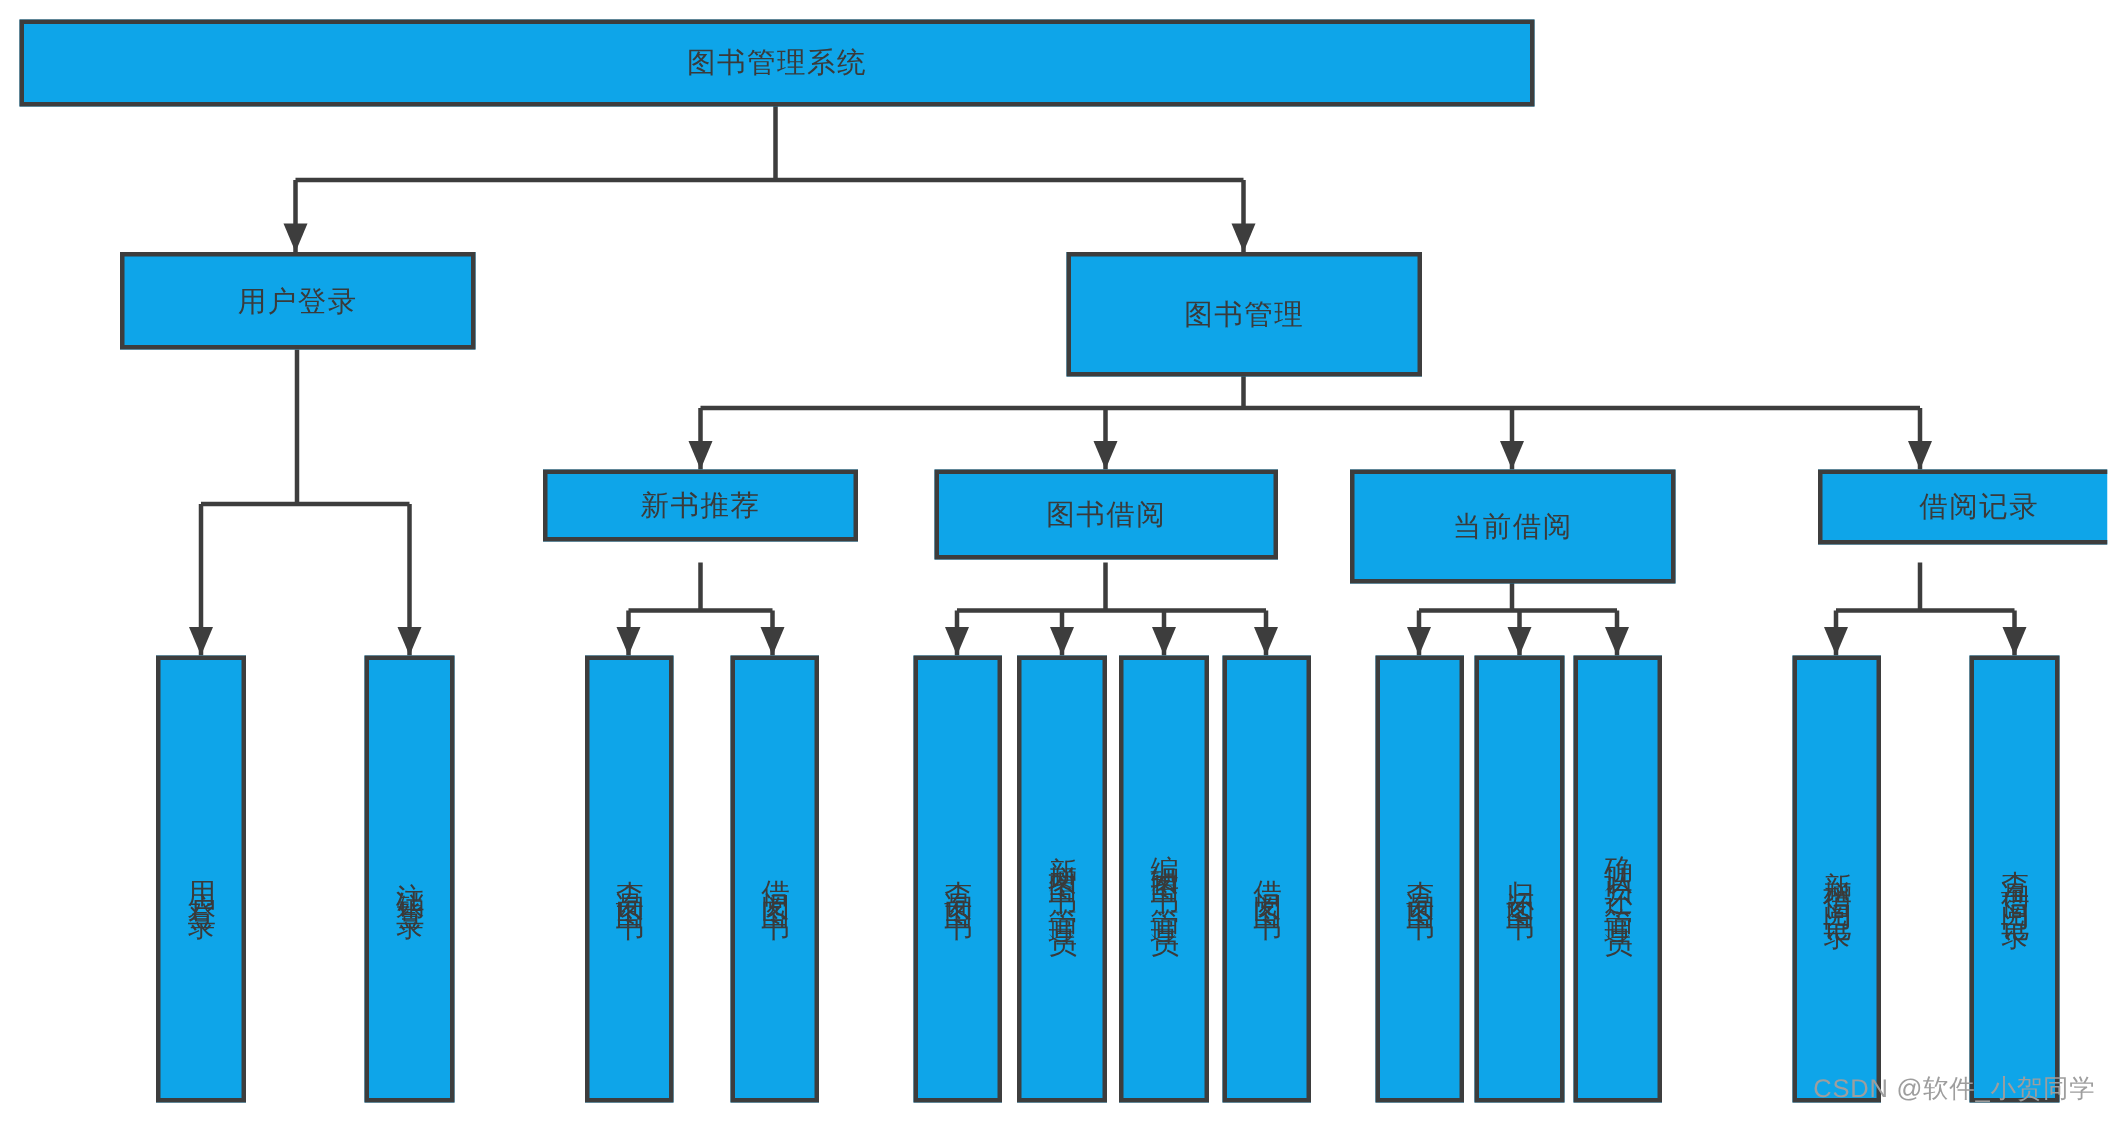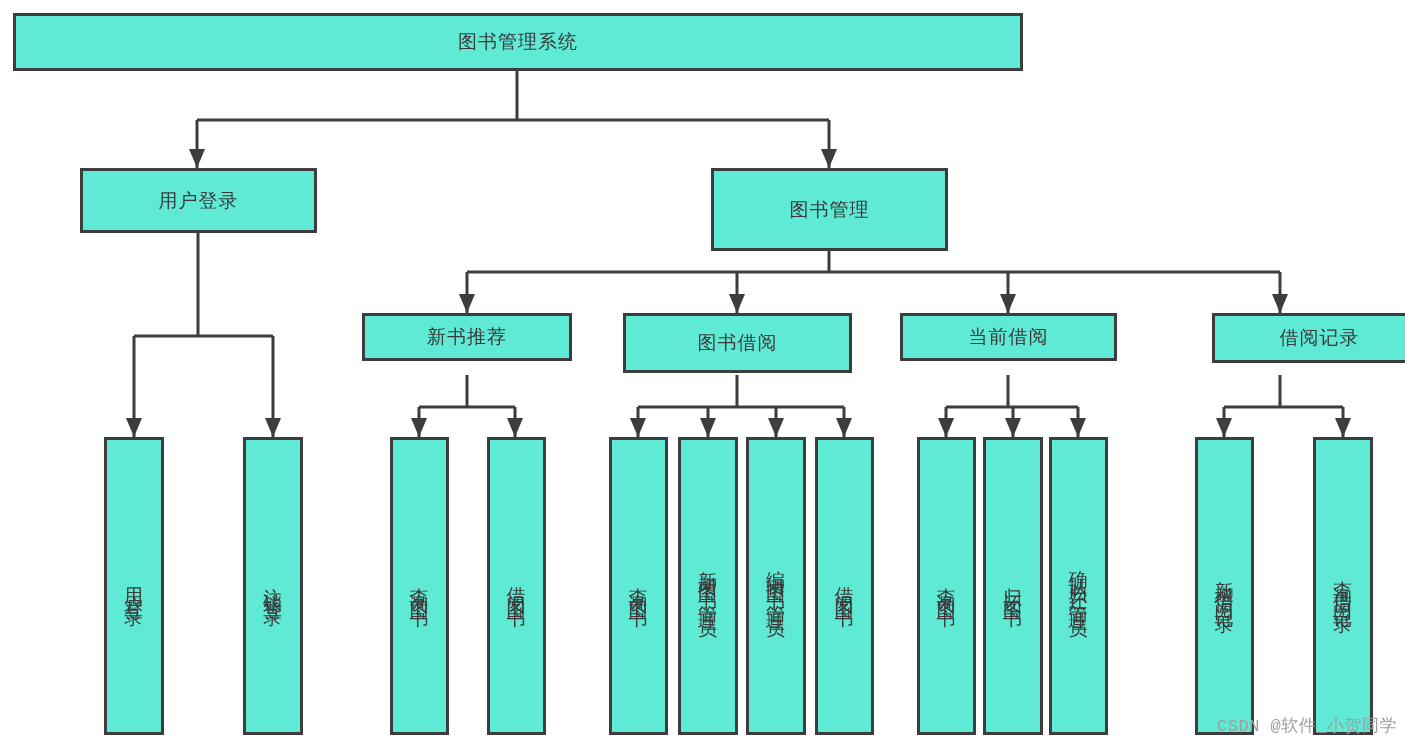--- a/index.html
+++ b/index.html
@@ -17,21 +17,21 @@
     font-family:"Liberation Sans", sans-serif;
     color:var(--text);
   }
   .connector-layer{
     position:absolute;left:0;top:0;width:1405px;height:747px;
     pointer-events:none;
   }
   .node{
     position:absolute;
     box-sizing:border-box;
-    background:#5eead4;
+    background:#0ea5e9;
     border:3px solid var(--line);
     display:flex;
     align-items:center;
     justify-content:center;
     text-align:center;
   }
   .h-node{
     font-size:19px;
     letter-spacing:1px;
   }
@@ -45,21 +45,20 @@
     line-height:1;
   }
   .watermark{
     position:absolute;
     right:8px;
     bottom:10px;
     font-size:17px;
     color:var(--wm);
     letter-spacing:0.5px;
     white-space:nowrap;
-    font-family:Liberation Mono, monospace;
   }
 </style>
 </head>
 <body>
 
 <div class="canvas">
 
   <svg class="connector-layer" viewBox="0 0 1405 747" xmlns="http://www.w3.org/2000/svg">
     <path d="M517,70 L517,120 M197,120 L829,120 M197,120 L197,168 M829,120 L829,168
          M198,233 L198,336 M134,336 L273,336 M134,336 L134,437 M273,336 L273,437
@@ -91,21 +90,21 @@
     </g>
   </svg>
 
   <div class="node h-node" style="left:13px;top:13px;width:1010px;height:58px">图书管理系统</div>
 
   <div class="node h-node" style="left:80px;top:168px;width:237px;height:65px">用户登录</div>
   <div class="node h-node" style="left:711px;top:168px;width:237px;height:83px">图书管理</div>
 
   <div class="node h-node" style="left:362px;top:313px;width:210px;height:48px">新书推荐</div>
   <div class="node h-node" style="left:623px;top:313px;width:229px;height:60px">图书借阅</div>
-  <div class="node h-node" style="left:900px;top:313px;width:217px;height:48px">当前借阅</div>
+  <div class="node h-node" style="left:900px;top:313px;width:217px;height:76px">当前借阅</div>
   <div class="node h-node" style="left:1212px;top:313px;width:215px;height:50px">借阅记录</div>
 
   <div class="node v-node" style="left:104px;top:437px;width:60px;height:298px">
     <span class="vtext">用户登录</span>
   </div>
   <div class="node v-node" style="left:243px;top:437px;width:60px;height:298px">
     <span class="vtext">注销登录</span>
   </div>
 
   <div class="node v-node" style="left:390px;top:437px;width:59px;height:298px">

